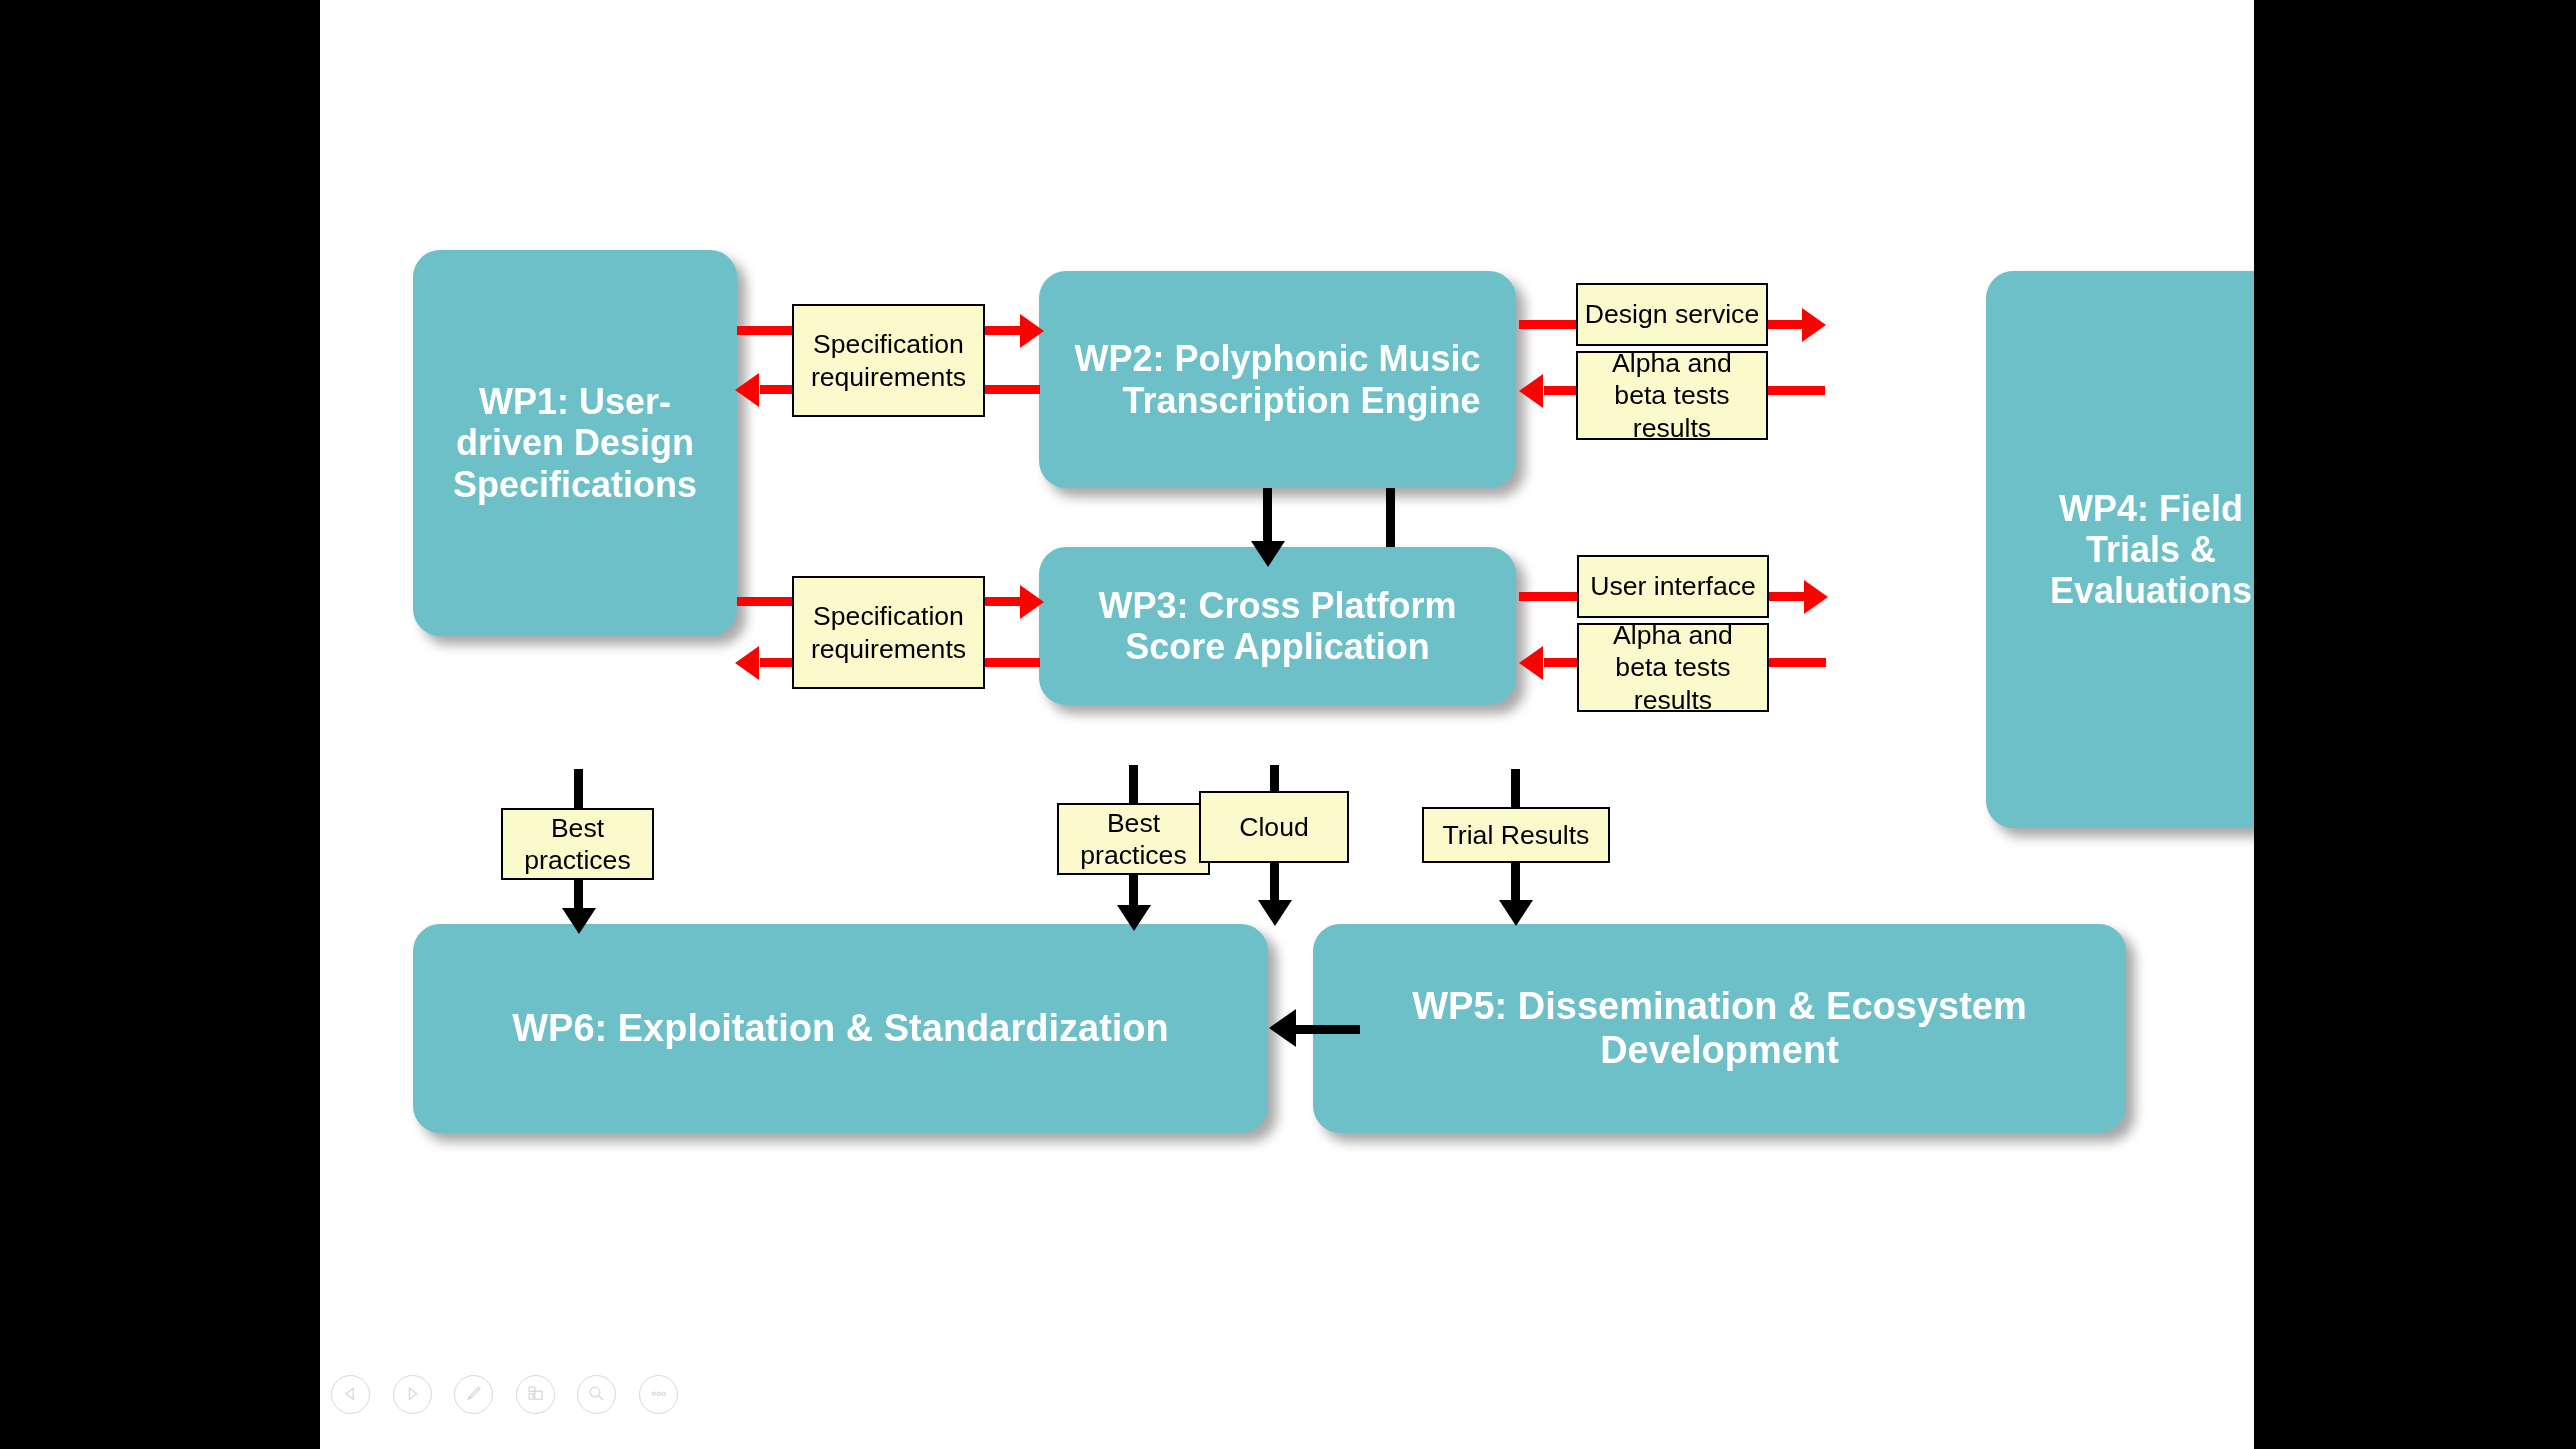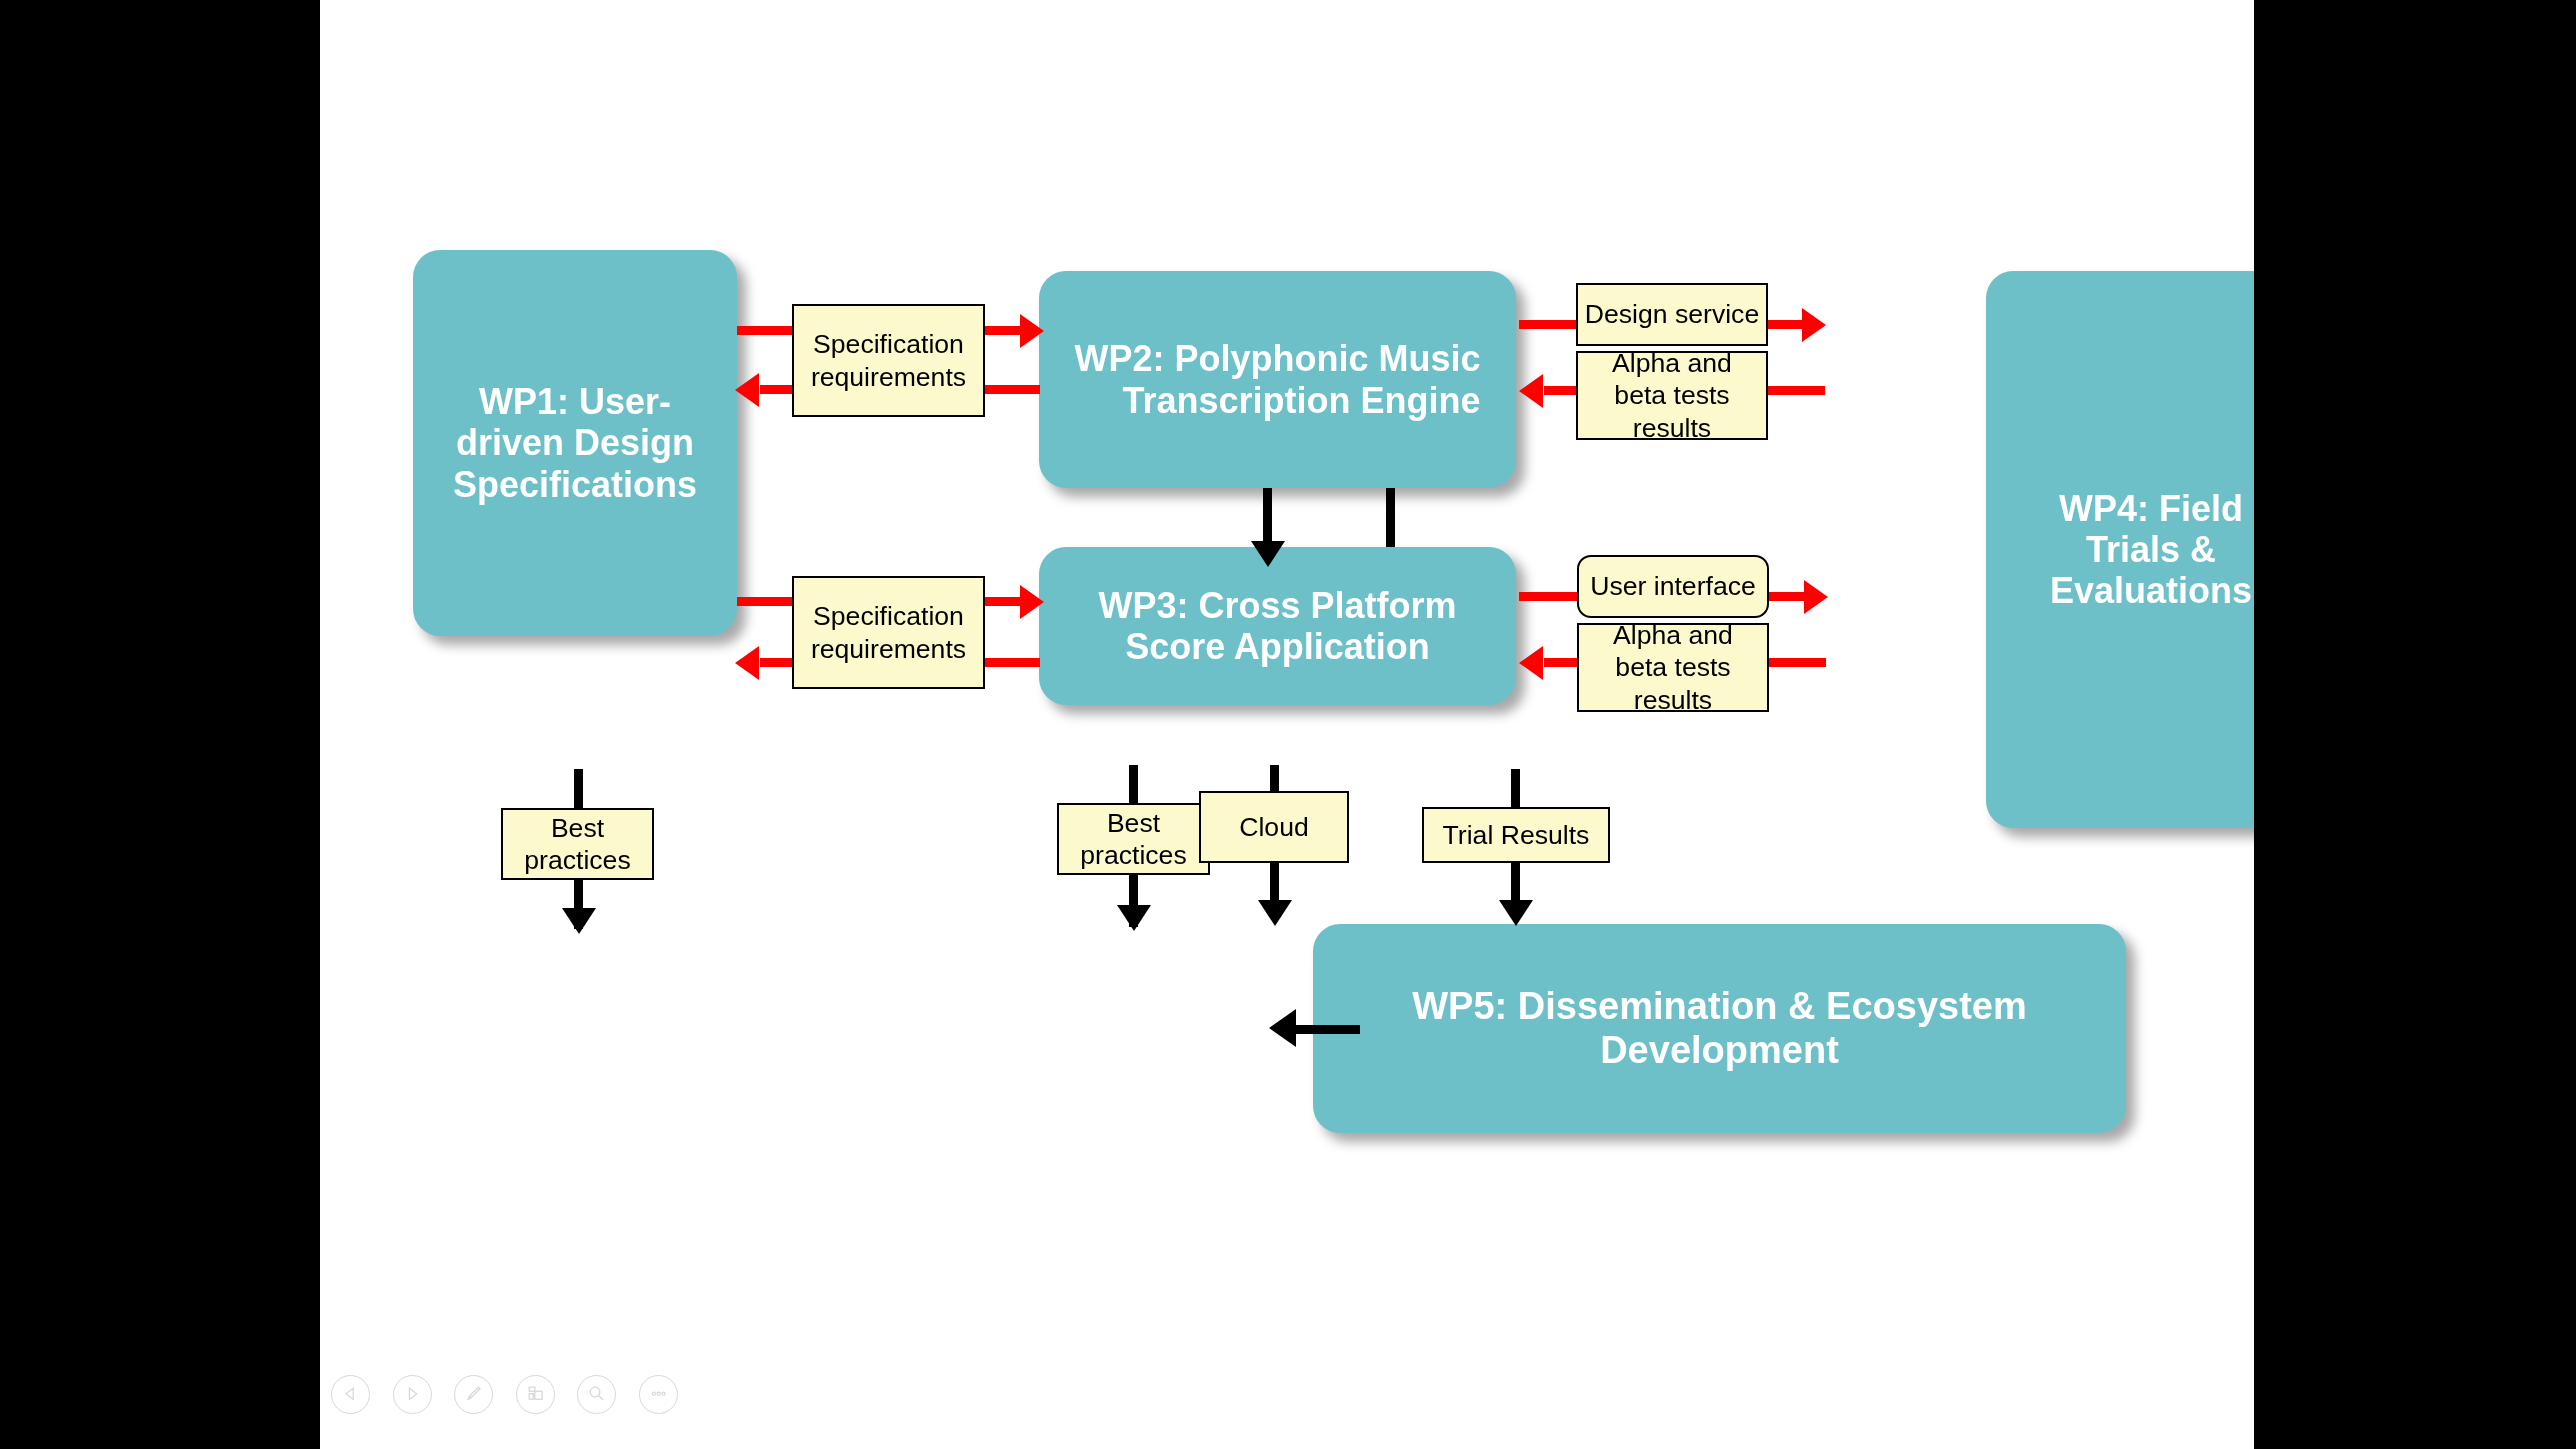--- a/index.html
+++ b/index.html
@@ -71,21 +71,21 @@
     font-size: 26.6px;
     line-height: 1.22;
     white-space: pre-line;
     z-index: 8;
   }
 
   #y-spec1 { left: 472px;  top: 304px;  width: 193px; height: 113px; }
   #y-spec2 { left: 472px;  top: 576px;  width: 193px; height: 113px; }
   #y-cloud { left: 1256px; top: 283px;  width: 192px; height: 63px;  }
   #y-alpha1{ left: 1256px; top: 351px;  width: 192px; height: 89px; }
-  #y-ui    { left: 1257px; top: 555px;  width: 192px; height: 63px; border-radius: 14px;  }
+  #y-ui    { left: 1257px; top: 555px;  width: 192px; height: 63px;  }
   #y-alpha2{ left: 1257px; top: 623px;  width: 192px; height: 89px; }
   #y-best1 { left: 181px;  top: 808px; width: 153px; height: 72px;  }
   #y-best2 { left: 737px;  top: 803px;  width: 153px; height: 72px;  }
   #y-apis  { left: 879px; top: 791px;  width: 150px; height: 72px;  }
   #y-trial { left: 1102px; top: 807px; width: 188px; height: 56px;  }
 
   
   .rline {
     position: absolute;
     background: #FF0000;
@@ -171,20 +171,21 @@
     <div class="wp" id="wp2">WP2: Polyphonic Music
 Transcription Engine</div>
 
     <div class="wp" id="wp3">WP3: Cross Platform
 Score Application</div>
 
     <div class="wp" id="wp4">WP4: Field
 Trials &amp;
 Evaluations</div>
 
+    <div class="wp" id="wp6">WP6: Exploitation &amp; Standardization</div>
 
     <div class="wp" id="wp5">WP5: Dissemination &amp; Ecosystem
 Development</div>
 
 
     <div class="rline" style="left:417px; top:326px; width:56px;"></div>
 
     <div class="rline" style="left:664px; top:326px; width:37px;"></div>
     <div class="rhead-right" style="left:700px; top:314px;"></div>
 

